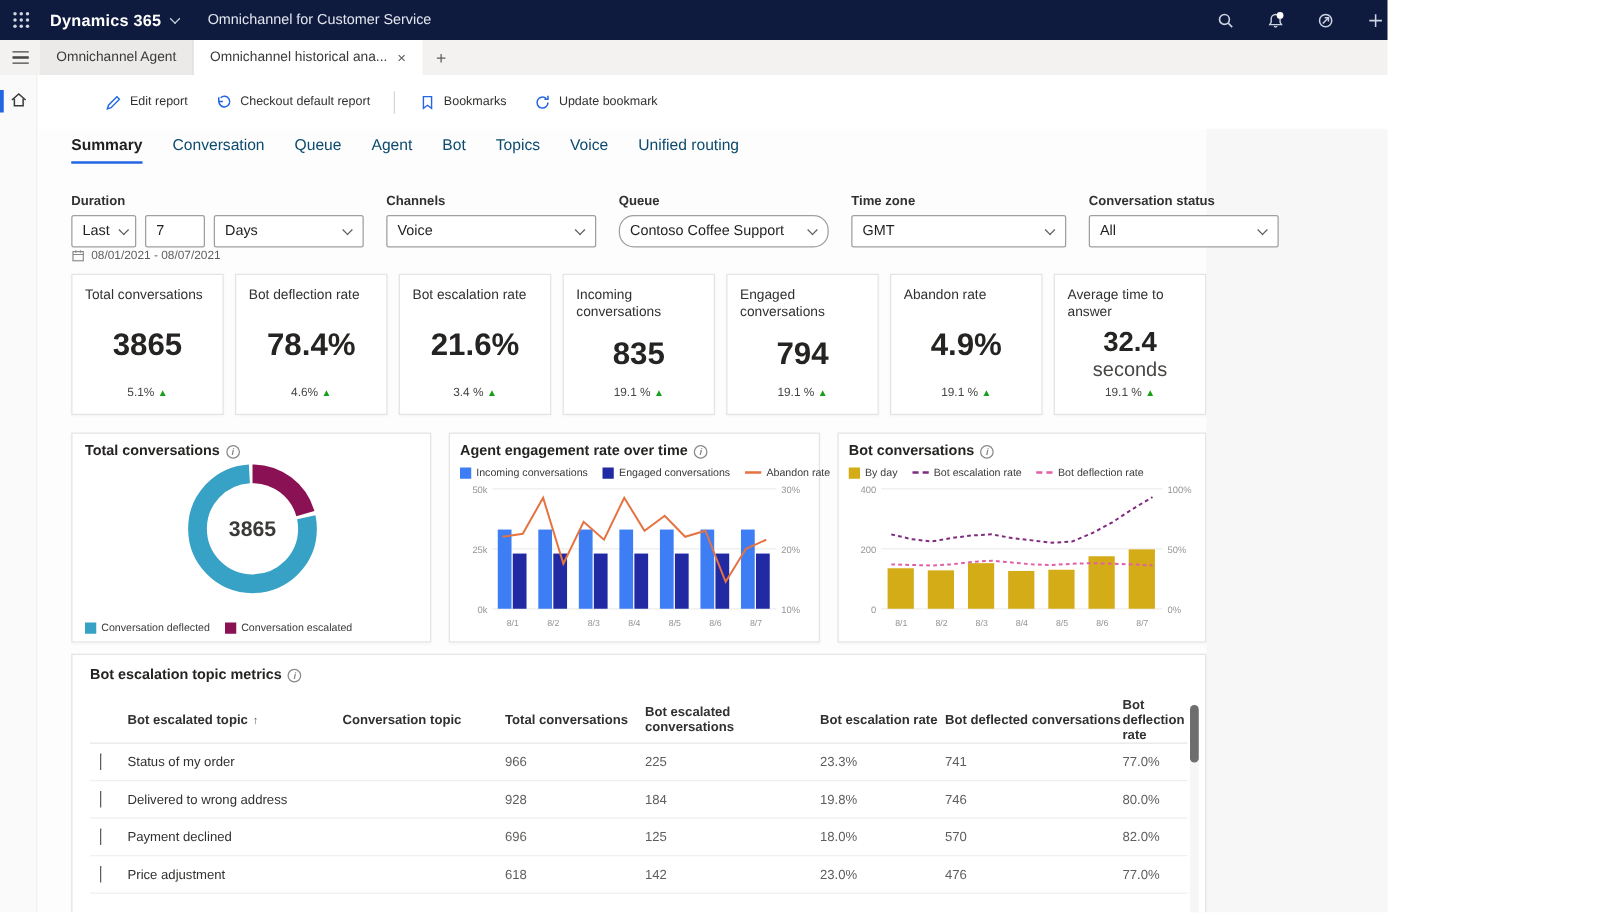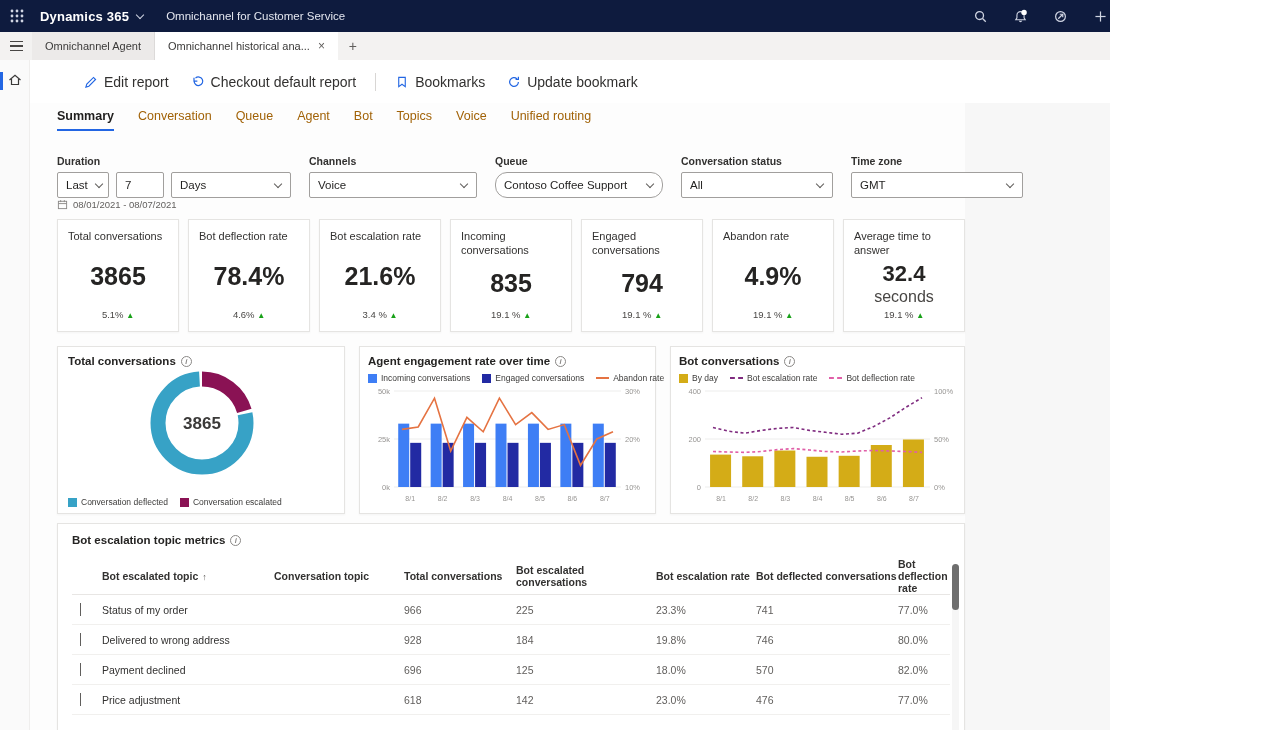--- a/index.html
+++ b/index.html
@@ -31,35 +31,35 @@
   .addtab { width:30px; display:flex; align-items:center; justify-content:center; font-size:14px; color:#605e5c; cursor:pointer; }
 
   
   .rail { position:absolute; left:0; top:60px; width:30px; height:670px; background:#fafafa; border-right:1px solid #efeeed; }
   .rail-accent { position:absolute; left:0; top:12px; width:3px; height:18px; background:#2266e3; }
   .rail-home { position:absolute; left:7px; top:12px; width:16px; height:16px; cursor:pointer; }
 
   
   .toolbar { position:absolute; left:30px; top:60px; width:1257px; height:43px; background:#fff;
              display:flex; align-items:center; padding-left:45px; gap:4px; }
-  .tbtn { display:flex; align-items:center; gap:6px; font-size:14px; color:#323130; padding:5px 9px; cursor:pointer; border-radius:2px; }
+  .tbtn { display:flex; align-items:center; gap:6px; font-size:10px; color:#323130; padding:5px 9px; cursor:pointer; border-radius:2px; }
   .tbtn svg { width:14px; height:14px; }
   .tb-sep { width:1px; height:18px; background:#d8d6d4; margin:0 6px; }
 
   
   .main { position:absolute; left:30px; top:103px; width:1257px; height:627px; background:#fdfdfd; }
   .gutter { position:absolute; left:935px; top:0; width:322px; height:627px; background:#f7f7f7; }
 
   .refresh { position:absolute; right:12px; top:4px; text-align:right; }
   .refresh .r1 { font-size:10px; color:#8a8886; }
   .refresh .r2 { font-size:11px; font-weight:bold; color:#323130; margin-top:3px; }
 
   
   .rnav { position:absolute; left:27px; top:6px; display:flex; gap:24px; }
-  .rtab { font-size:12.5px; color:#a16207; padding-bottom:6px; cursor:pointer; }
+  .rtab { font-size:12.5px; color:#0c4a6e; padding-bottom:6px; cursor:pointer; }
   .rtab.active { font-weight:bold; color:#201f1e; border-bottom:2.5px solid #2266e3; }
 
   
   .filters { position:absolute; left:27px; top:52px; display:flex; }
   .fgroup { margin-right:18px; }
   .flabel { font-size:10.5px; color:#323130; font-weight:bold; margin-bottom:5px; }
   .fcontrols { display:flex; gap:7px; }
   .fsel, .fnum { height:26px; border:1px solid #a19f9d; border-radius:2px; background:#fff;
                  display:flex; align-items:center; font-size:11.5px; color:#201f1e; padding:0 8px; cursor:pointer; }
   .fsel { justify-content:space-between; }
@@ -287,30 +287,30 @@
         </div>
       </div>
       <div class="fgroup">
         <div class="flabel">Queue</div>
         <div class="fsel" style="width:168px;border-radius:12px;">
           <span>Contoso Coffee Support</span>
           <span class="chev-d"></span>
         </div>
       </div>
       <div class="fgroup">
+        <div class="flabel">Time zone</div>
+        <div class="fsel" style="width:172px;">
+          <span>GMT</span>
+          <span class="chev-d"></span>
+        </div>
+      </div>
+      <div class="fgroup">
         <div class="flabel">Conversation status</div>
         <div class="fsel" style="width:152px;">
           <span>All</span>
-          <span class="chev-d"></span>
-        </div>
-      </div>
-      <div class="fgroup">
-        <div class="flabel">Time zone</div>
-        <div class="fsel" style="width:172px;">
-          <span>GMT</span>
           <span class="chev-d"></span>
         </div>
       </div>
     </div>
 
     <div class="daterange">
       <svg viewBox="0 0 12 12">
         <rect x="1.5" y="2.5" width="9" height="8" fill="none" stroke="#8a8886"></rect>
         <line x1="1.5" y1="5" x2="10.5" y2="5" stroke="#8a8886"></line>
         <line x1="4" y1="1.2" x2="4" y2="3.4" stroke="#8a8886"></line>

